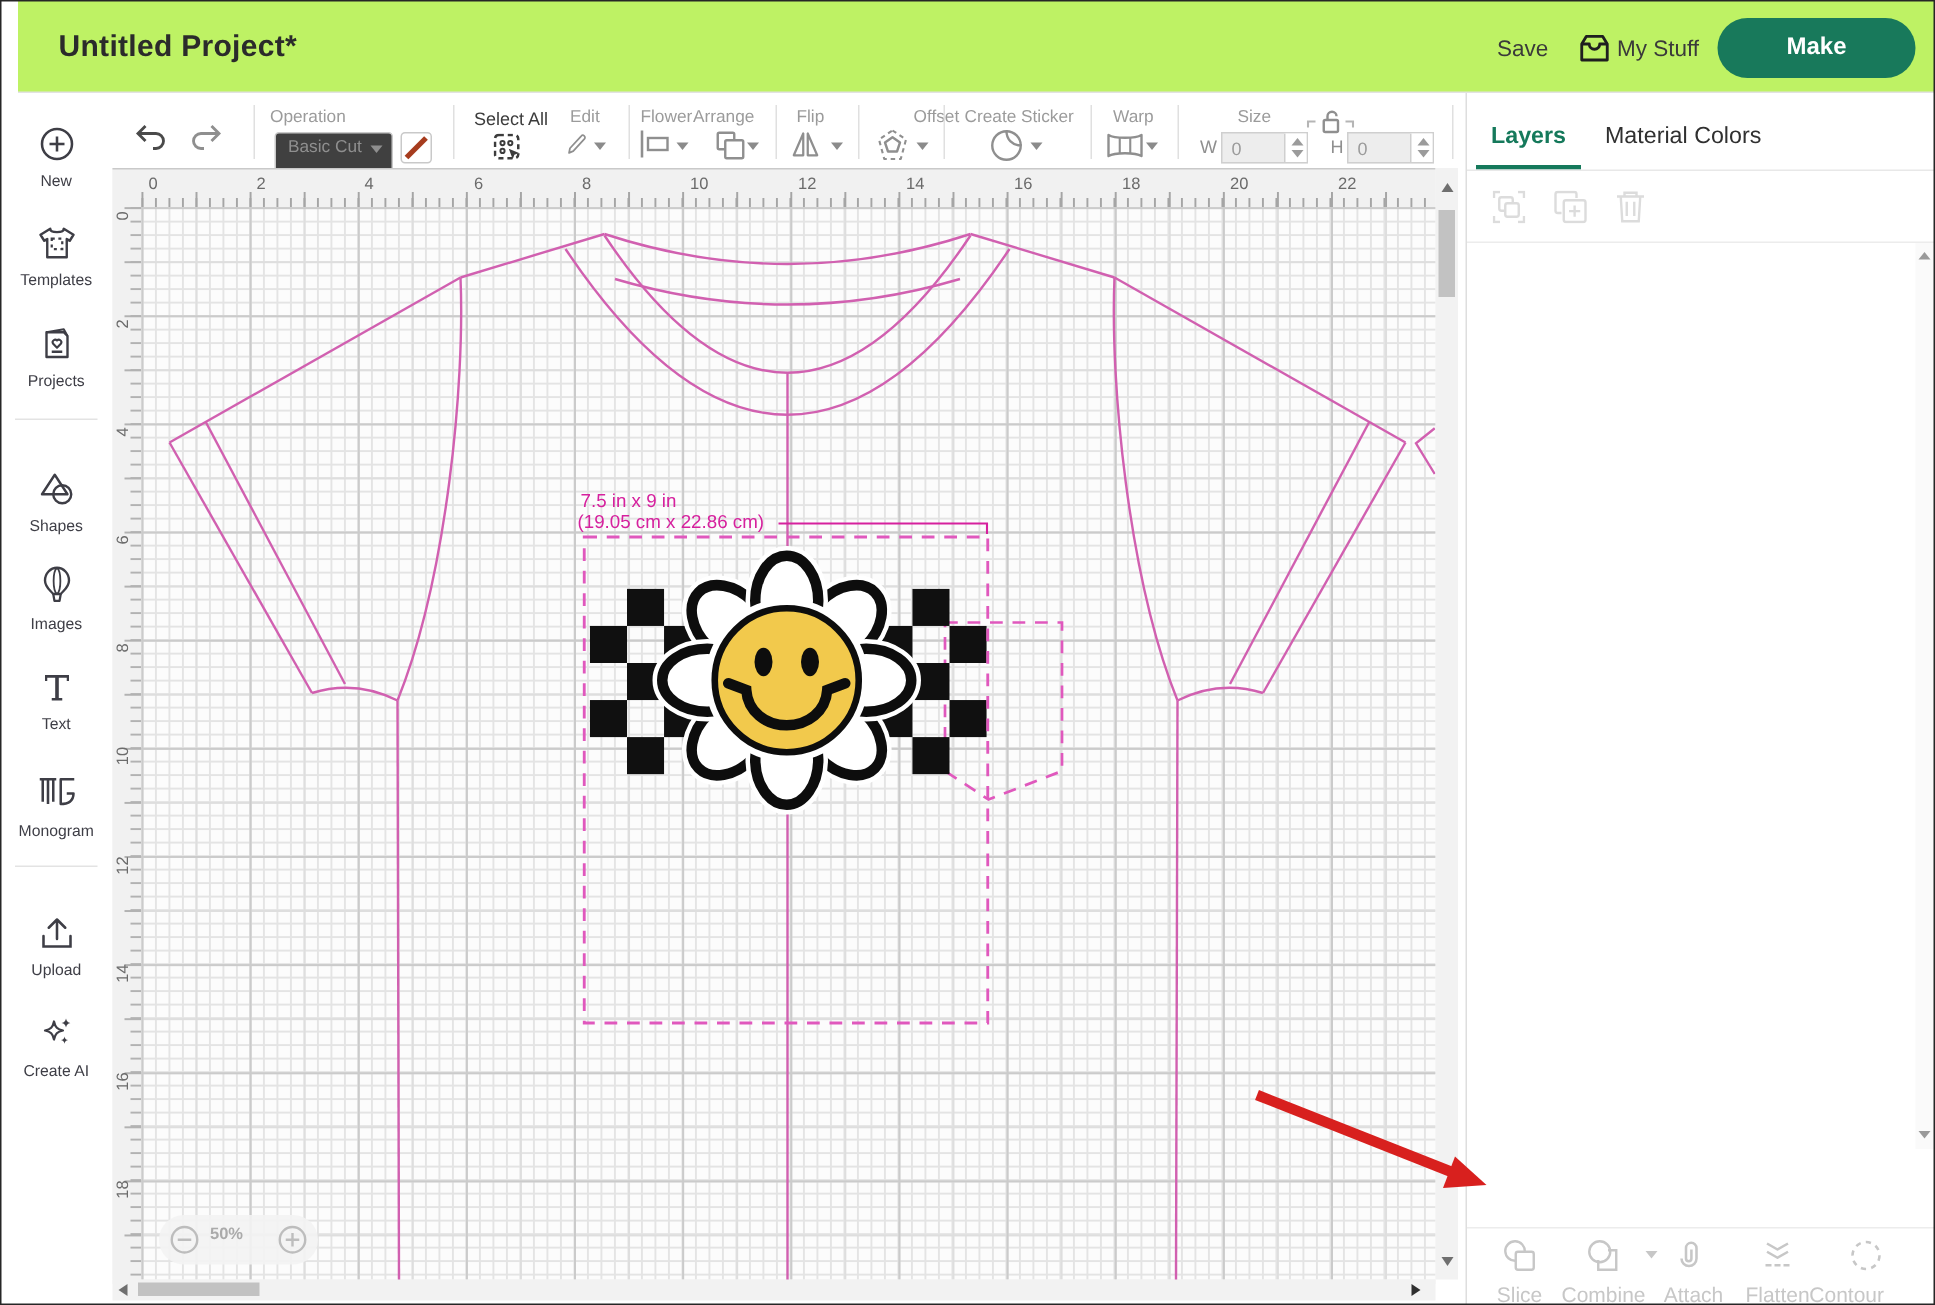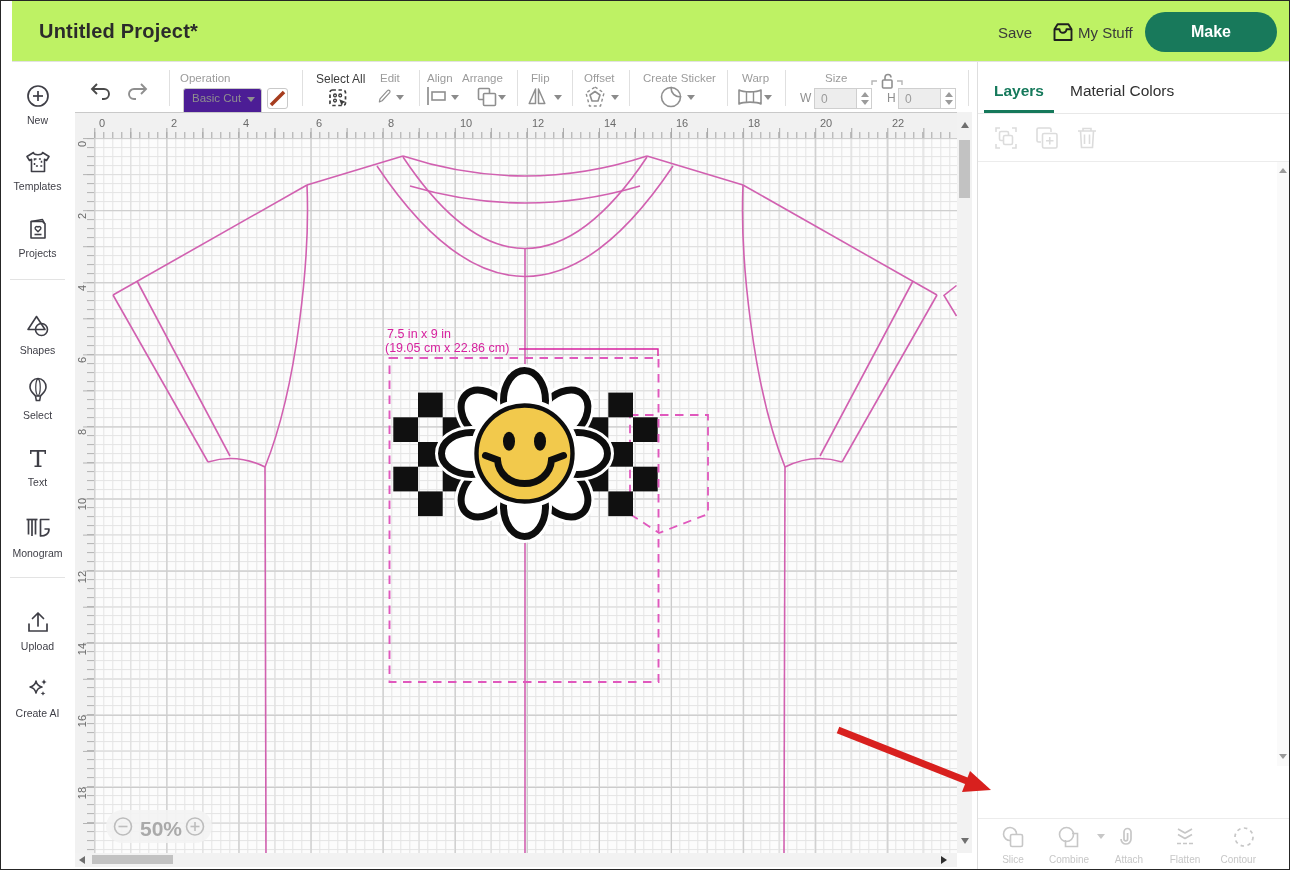--- a/index.html
+++ b/index.html
@@ -59,21 +59,21 @@
 #ticksLeftMajor { position:absolute; left:8px; top:25.5px; width:11px; height:714px;
   background-image:linear-gradient(to bottom, #b2b2b2 1px, transparent 1px);
   background-size:11px 36.05px; background-position:0 0.1px; }
 .rnum { position:absolute; font-size:11px; color:#6b6b6b; }
 .rnumL { position:absolute; font-size:11px; color:#6b6b6b; transform:rotate(-90deg); transform-origin:center; width:20px; text-align:center; }
 #art { position:absolute; left:0; top:0; width:882px; height:744px; }
 
 
 #zoomPill { position:absolute; left:31px; top:698px; width:106px; height:33px; background:rgba(243,243,243,0.9);
   border-radius:17px; color:#8f8f8f; }
-#zoomPill .pct { position:absolute; left:34px; top:7px; font-size:21px; font-weight:700; color:#aaaaaa; }
+#zoomPill .pct { position:absolute; left:34px; top:7px; font-size:11px; font-weight:700; color:#aaaaaa; }
 
 
 #vscroll { position:absolute; left:957px; top:112px; width:15px; height:741px; background:#f2f2f2; }
 #vthumb { position:absolute; left:2px; top:28px; width:11px; height:58px; background:#c2c2c2; }
 #hscroll { position:absolute; left:75px; top:853px; width:882px; height:14px; background:#f2f2f2; }
 #hthumb { position:absolute; left:17px; top:2px; width:81px; height:9px; background:#c2c2c2; }
 .scrArrow { position:absolute; width:0; height:0; }
 
 
 #panel { position:absolute; left:977px; top:62px; width:313px; height:808px; background:#fff;
@@ -85,21 +85,21 @@
 #panelTools { position:absolute; left:0; top:52px; width:313px; height:48px; border-bottom:1px solid #ececec; }
 .layerRow { position:absolute; left:0; width:296px; height:30px; }
 .layerRow .chev { position:absolute; left:14px; top:5px; color:#4a4a4a; }
 .layerRow .lname { position:absolute; left:68px; top:6px; font-size:15px; color:#3d3d3d; }
 #pvscroll { position:absolute; left:299px; top:100px; width:12px; height:604px; background:#fafafa; }
 #bgRow { position:absolute; left:0; top:704px; width:313px; height:52px; border-top:1px solid #ececec; }
 #bgChk { position:absolute; left:16px; top:19px; width:20px; height:20px; border:2.5px solid #15795b; border-radius:4px; background:#fff; }
 #bgLbl { position:absolute; left:44px; top:23px; font-size:15px; color:#3d3d3d; }
 #panelBottom { position:absolute; left:0; top:756px; width:313px; height:52px; border-top:1px solid #ececec; }
 .pbItem { position:absolute; top:6px; width:56px; text-align:center; color:#c7c7c7; }
-.pbItem .plbl { font-size:10px; color:#c7c7c7; margin-top:1px; }
+.pbItem .plbl { font-size:14px; color:#c7c7c7; margin-top:1px; }
 
 #winframe { position:absolute; left:0; top:0; width:1290px; height:870px; border:1.5px solid #262626; pointer-events:none; z-index:50; }
 #redArrow { position:absolute; left:0; top:0; width:1290px; height:870px; pointer-events:none; }
 </style>
 </head>
 <body>
 <div id="page">
   <div id="winframe"></div>
 
   <div id="hdr">
@@ -147,21 +147,21 @@
           <circle cx="16.5" cy="15.5" r="6" fill="none" stroke="#3e3e46" stroke-width="1.6"></circle>
         </svg>
       <div class="lbl">Shapes</div>
     </div>
     <div class="sbItem" style="top:315px;">
       <svg width="24" height="26" viewBox="0 0 24 26">
           <path d="M12 1.5 a8 8.5 0 0 1 8 8.5 c0 4.5 -3.5 6.5 -5.5 9 h-5 c-2 -2.5 -5.5 -4.5 -5.5 -9 a8 8.5 0 0 1 8 -8.5 Z" fill="none" stroke="#3e3e46" stroke-width="1.6" stroke-linejoin="round"></path>
           <path d="M12 1.5 c-3 2.5 -3 15 0 17.5 M12 1.5 c3 2.5 3 15 0 17.5" fill="none" stroke="#3e3e46" stroke-width="1.2"></path>
           <path d="M9.5 19 l0.8 4.5 h3.4 l0.8 -4.5" fill="none" stroke="#3e3e46" stroke-width="1.5" stroke-linejoin="round"></path>
         </svg>
-      <div class="lbl">Select</div>
+      <div class="lbl">Images</div>
     </div>
     <div class="sbItem" style="top:384px;">
       <svg width="24" height="24" viewBox="0 0 24 24">
           <path d="M4 4 H20 V8 H18.5 V5.8 H13.2 V19.4 H15.5 V21 H8.5 V19.4 H10.8 V5.8 H5.5 V8 H4 Z" fill="#3e3e46"></path>
         </svg>
       <div class="lbl">Text</div>
     </div>
     <div class="sbItem" style="top:453px;">
       <svg width="26" height="26" viewBox="0 0 26 26">
           <path d="M1.5 4.5 H12.5" stroke="#3e3e46" stroke-width="1.7" fill="none"></path>
@@ -194,21 +194,21 @@
       <path d="M4 7 H16 a5 5 0 0 1 0 10 H14" fill="none" stroke="#4a4a4a" stroke-width="1.9"></path>
       <path d="M9 2 L4 7 L9 12" fill="none" stroke="#4a4a4a" stroke-width="1.9"></path>
     </svg>
     <svg class="tbIcon" style="left:51px;top:20px;" width="24" height="20" viewBox="0 0 24 20">
       <path d="M20 7 H8 a5 5 0 0 0 0 10 H10" fill="none" stroke="#8f8f8f" stroke-width="1.9"></path>
       <path d="M15 2 L20 7 L15 12" fill="none" stroke="#8f8f8f" stroke-width="1.9"></path>
     </svg>
     <div class="tbSep" style="left:94px;"></div>
 
     <div class="tbLbl" style="left:105px;">Operation</div>
-    <div style="position:absolute;left:108px;top:26px;width:79px;height:36px;border:1px solid #c9c9c9;border-radius:3px;background:#4c1d95;text-align:center;">
+    <div style="position:absolute;left:108px;top:26px;width:79px;height:36px;border:1px solid #c9c9c9;border-radius:3px;background:#404040;text-align:center;">
       <div style="position:absolute;left:8px;top:3px;font-size:11.5px;color:#8f8f8f;">Basic Cut</div>
       <div style="position:absolute;right:6px;top:8px;width:0;height:0;border-left:4px solid transparent;border-right:4px solid transparent;border-top:5px solid #8f8f8f;"></div>
     </div>
     <div style="position:absolute;left:192px;top:26px;width:21px;height:21px;border:1px solid #c9c9c9;border-radius:3px;background:#fff;">
       <svg width="19" height="19" viewBox="0 0 19 19">
           <line x1="3" y1="16" x2="16" y2="3" stroke="#a63c1e" stroke-width="3.5"></line>
         </svg>
     </div>
     <div class="tbSep" style="left:227px;"></div>
 
@@ -221,21 +221,21 @@
       <path d="M10.2 10.2 L17 13 L13.9 14.1 L12.8 17.2 Z" fill="#3c3c3c"></path>
     </svg>
 
     <div class="tbLbl" style="left:305px;text-align:right;">Edit</div>
     <svg class="tbIcon" style="left:300px;top:26px;" width="18" height="17" viewBox="0 0 20 22">
       <path d="M4 18 L4.8 14 L14.5 3.5 a1.8 1.8 0 0 1 2.8 2.4 L7.6 16.5 Z" fill="none" stroke="#8f8f8f" stroke-width="1.5" stroke-linejoin="round"></path>
     </svg>
     <div class="caret" style="left:321px;"></div>
     <div class="tbSep" style="left:344px;"></div>
 
-    <div class="tbLbl" style="left:352px;">Align</div>
+    <div class="tbLbl" style="left:352px;">Flower</div>
     <svg class="tbIcon" style="left:351px;top:24px;" width="22" height="20" viewBox="0 0 22 20">
       <line x1="2" y1="1" x2="2" y2="19" stroke="#8f8f8f" stroke-width="1.7"></line>
       <rect x="6" y="6" width="13" height="8" fill="none" stroke="#8f8f8f" stroke-width="1.6"></rect>
     </svg>
     <div class="caret" style="left:376px;"></div>
 
     <div class="tbLbl" style="left:387px;">Arrange</div>
     <svg class="tbIcon" style="left:402px;top:25px;" width="20" height="20" viewBox="0 0 20 20">
       <rect x="1.5" y="1.5" width="11" height="11" rx="1" fill="none" stroke="#8f8f8f" stroke-width="1.6"></rect>
       <rect x="6.5" y="6.5" width="12" height="12" rx="1" fill="#ffffff" stroke="#8f8f8f" stroke-width="1.6"></rect>
@@ -244,21 +244,21 @@
     <div class="tbSep" style="left:442px;"></div>
 
     <div class="tbLbl" style="left:456px;">Flip</div>
     <svg class="tbIcon" style="left:453px;top:26px;" width="18" height="17" viewBox="0 0 18 17">
       <path d="M7.5 1 V15.5 H1.2 Z" fill="none" stroke="#8f8f8f" stroke-width="1.5" stroke-linejoin="round"></path>
       <path d="M10.5 1 V15.5 H16.8 Z" fill="none" stroke="#8f8f8f" stroke-width="1.5" stroke-linejoin="round"></path>
     </svg>
     <div class="caret" style="left:479px;"></div>
     <div class="tbSep" style="left:497px;"></div>
 
-    <div class="tbLbl" style="left:509px;">Offset</div>
+    <div class="tbLbl" style="left:534px;">Offset</div>
     <svg class="tbIcon" style="left:508px;top:23px;" width="24" height="24" viewBox="0 0 24 24">
       <path d="M12 6.5 L17 10 L15 16 H9 L7 10 Z" fill="none" stroke="#8f8f8f" stroke-width="1.6" stroke-linejoin="round"></path>
       <path d="M12 2 L21 8 L17.5 21 H6.5 L3 8 Z" fill="none" stroke="#8f8f8f" stroke-width="1.4" stroke-dasharray="3 2.6" stroke-linejoin="round"></path>
     </svg>
     <div class="caret" style="left:536px;"></div>
     <div class="tbSep" style="left:554px;"></div>
 
     <div class="tbLbl" style="left:568px;">Create Sticker</div>
     <svg class="tbIcon" style="left:584px;top:23px;" width="24" height="24" viewBox="0 0 24 24">
       <path d="M12 2.5 a9.5 9.5 0 1 0 9.5 9.5 c-5.5 0 -9.5 -4 -9.5 -9.5 Z" fill="none" stroke="#8f8f8f" stroke-width="1.6"></path>

